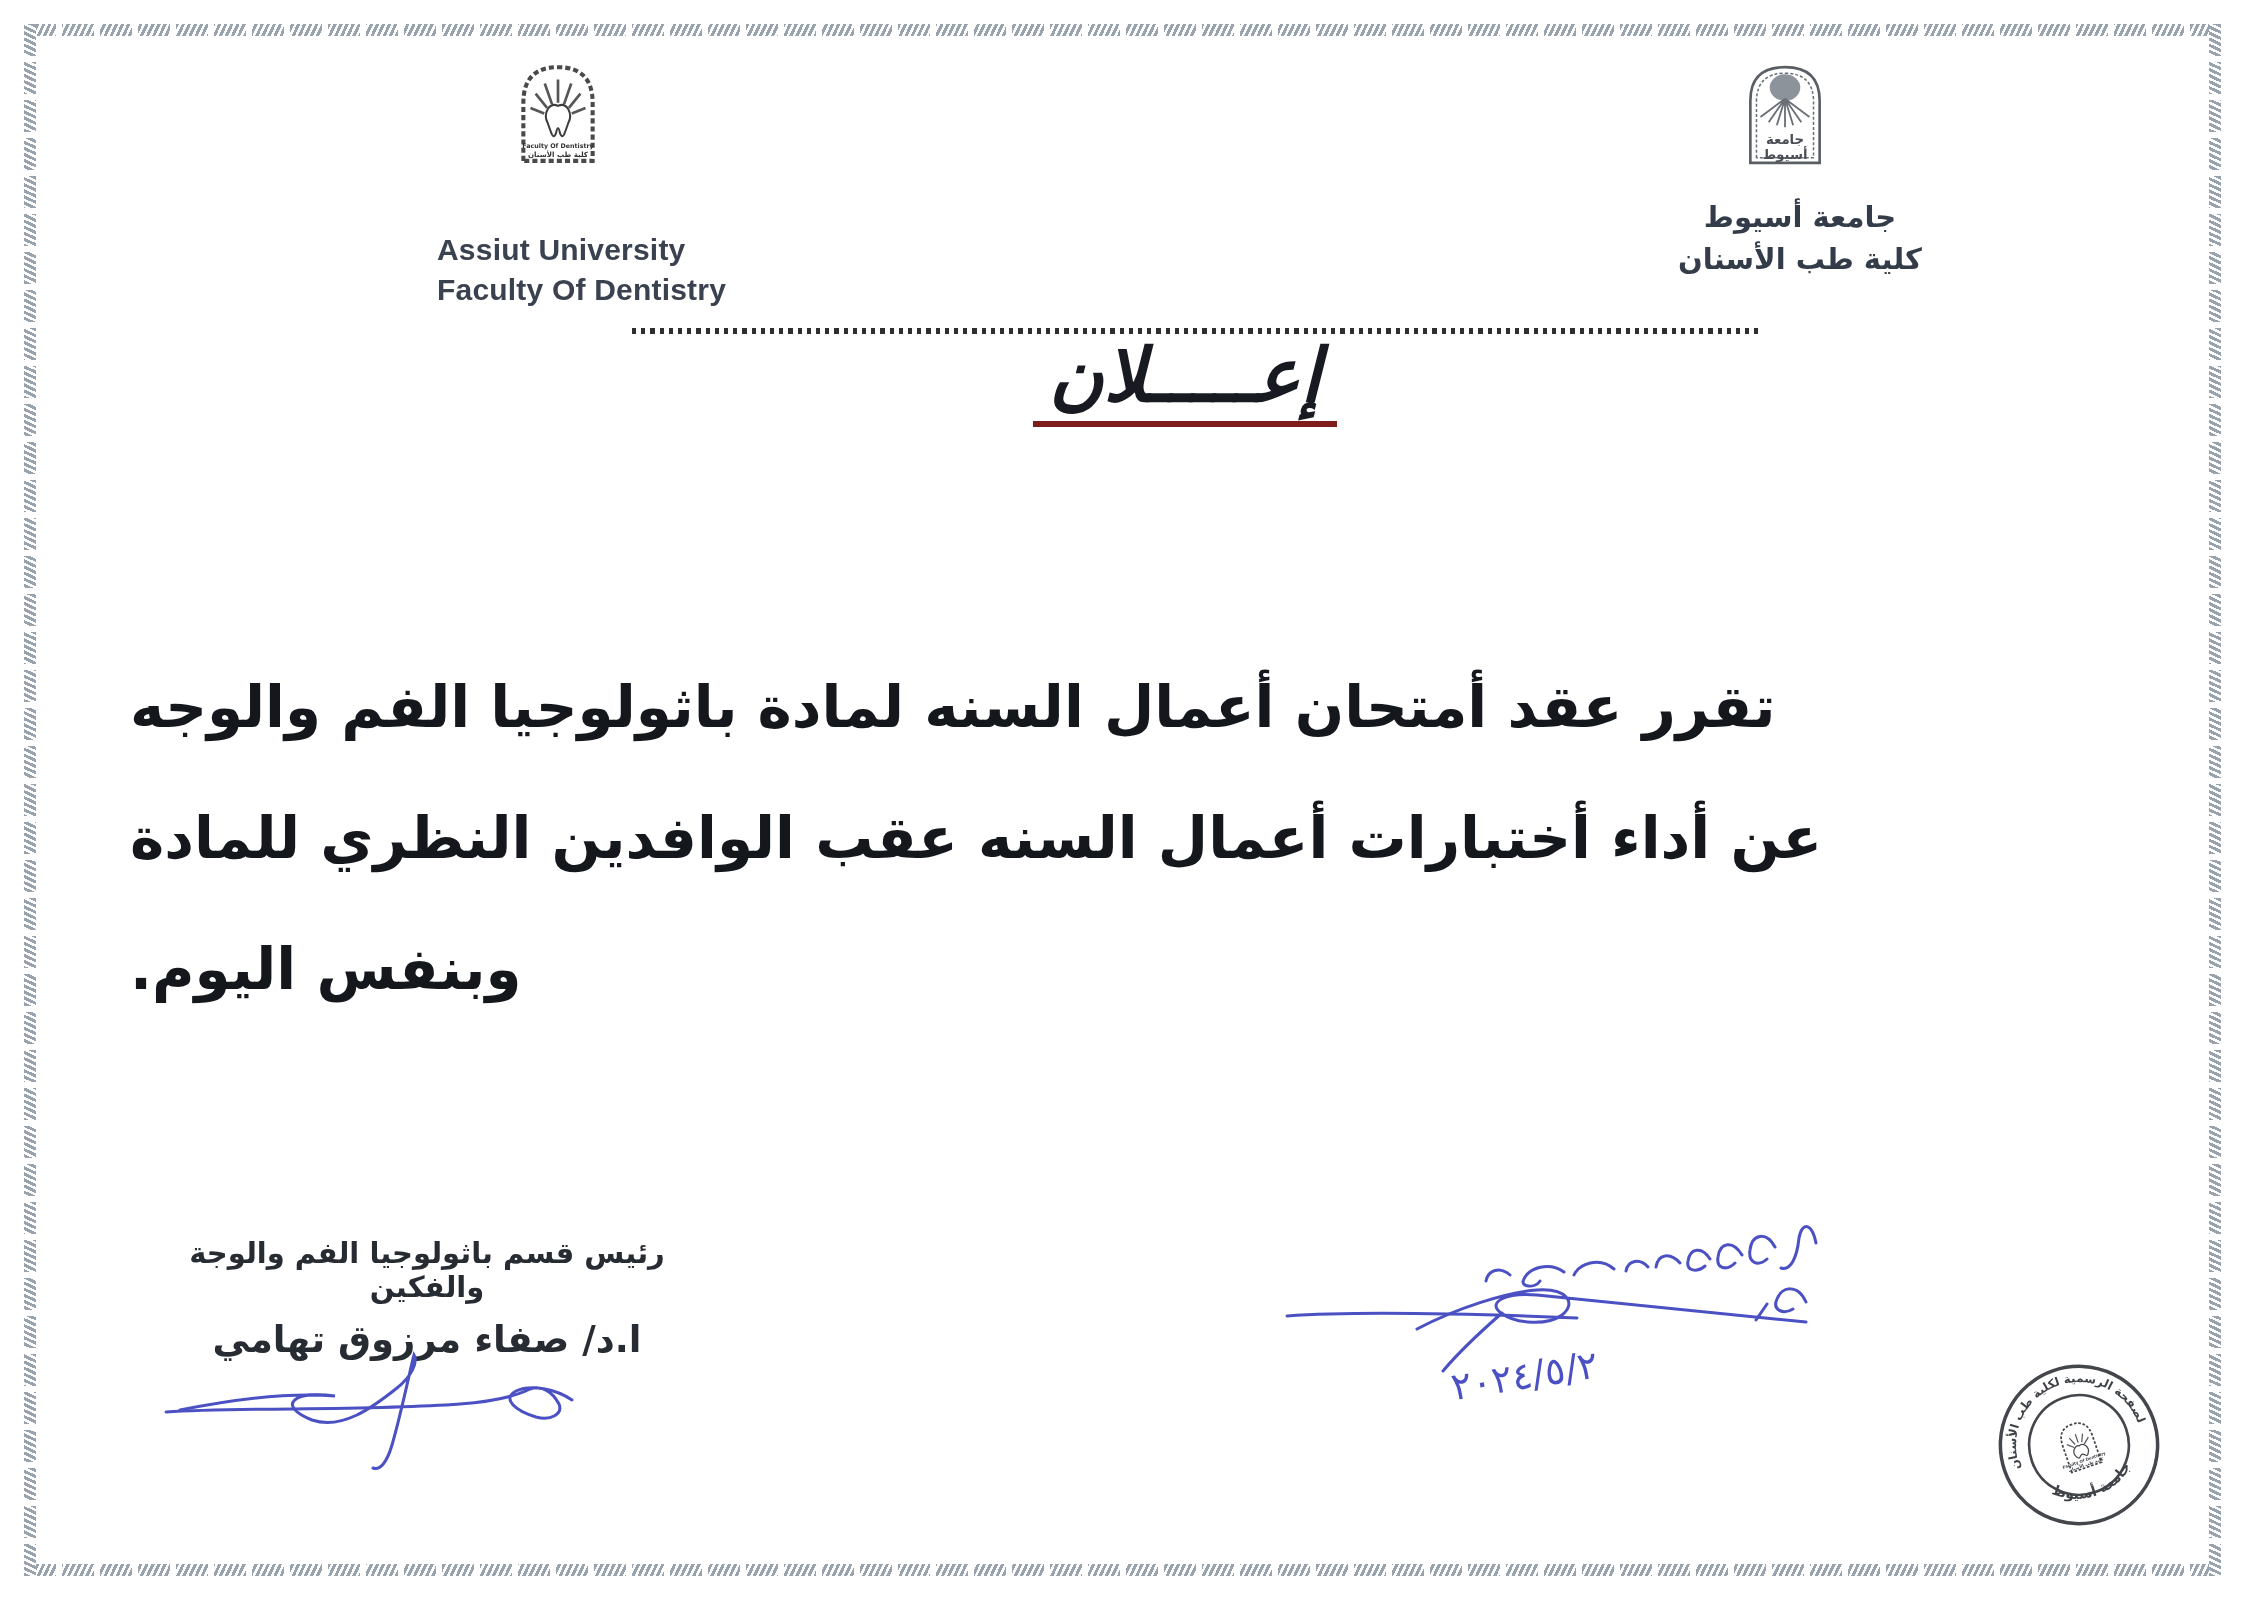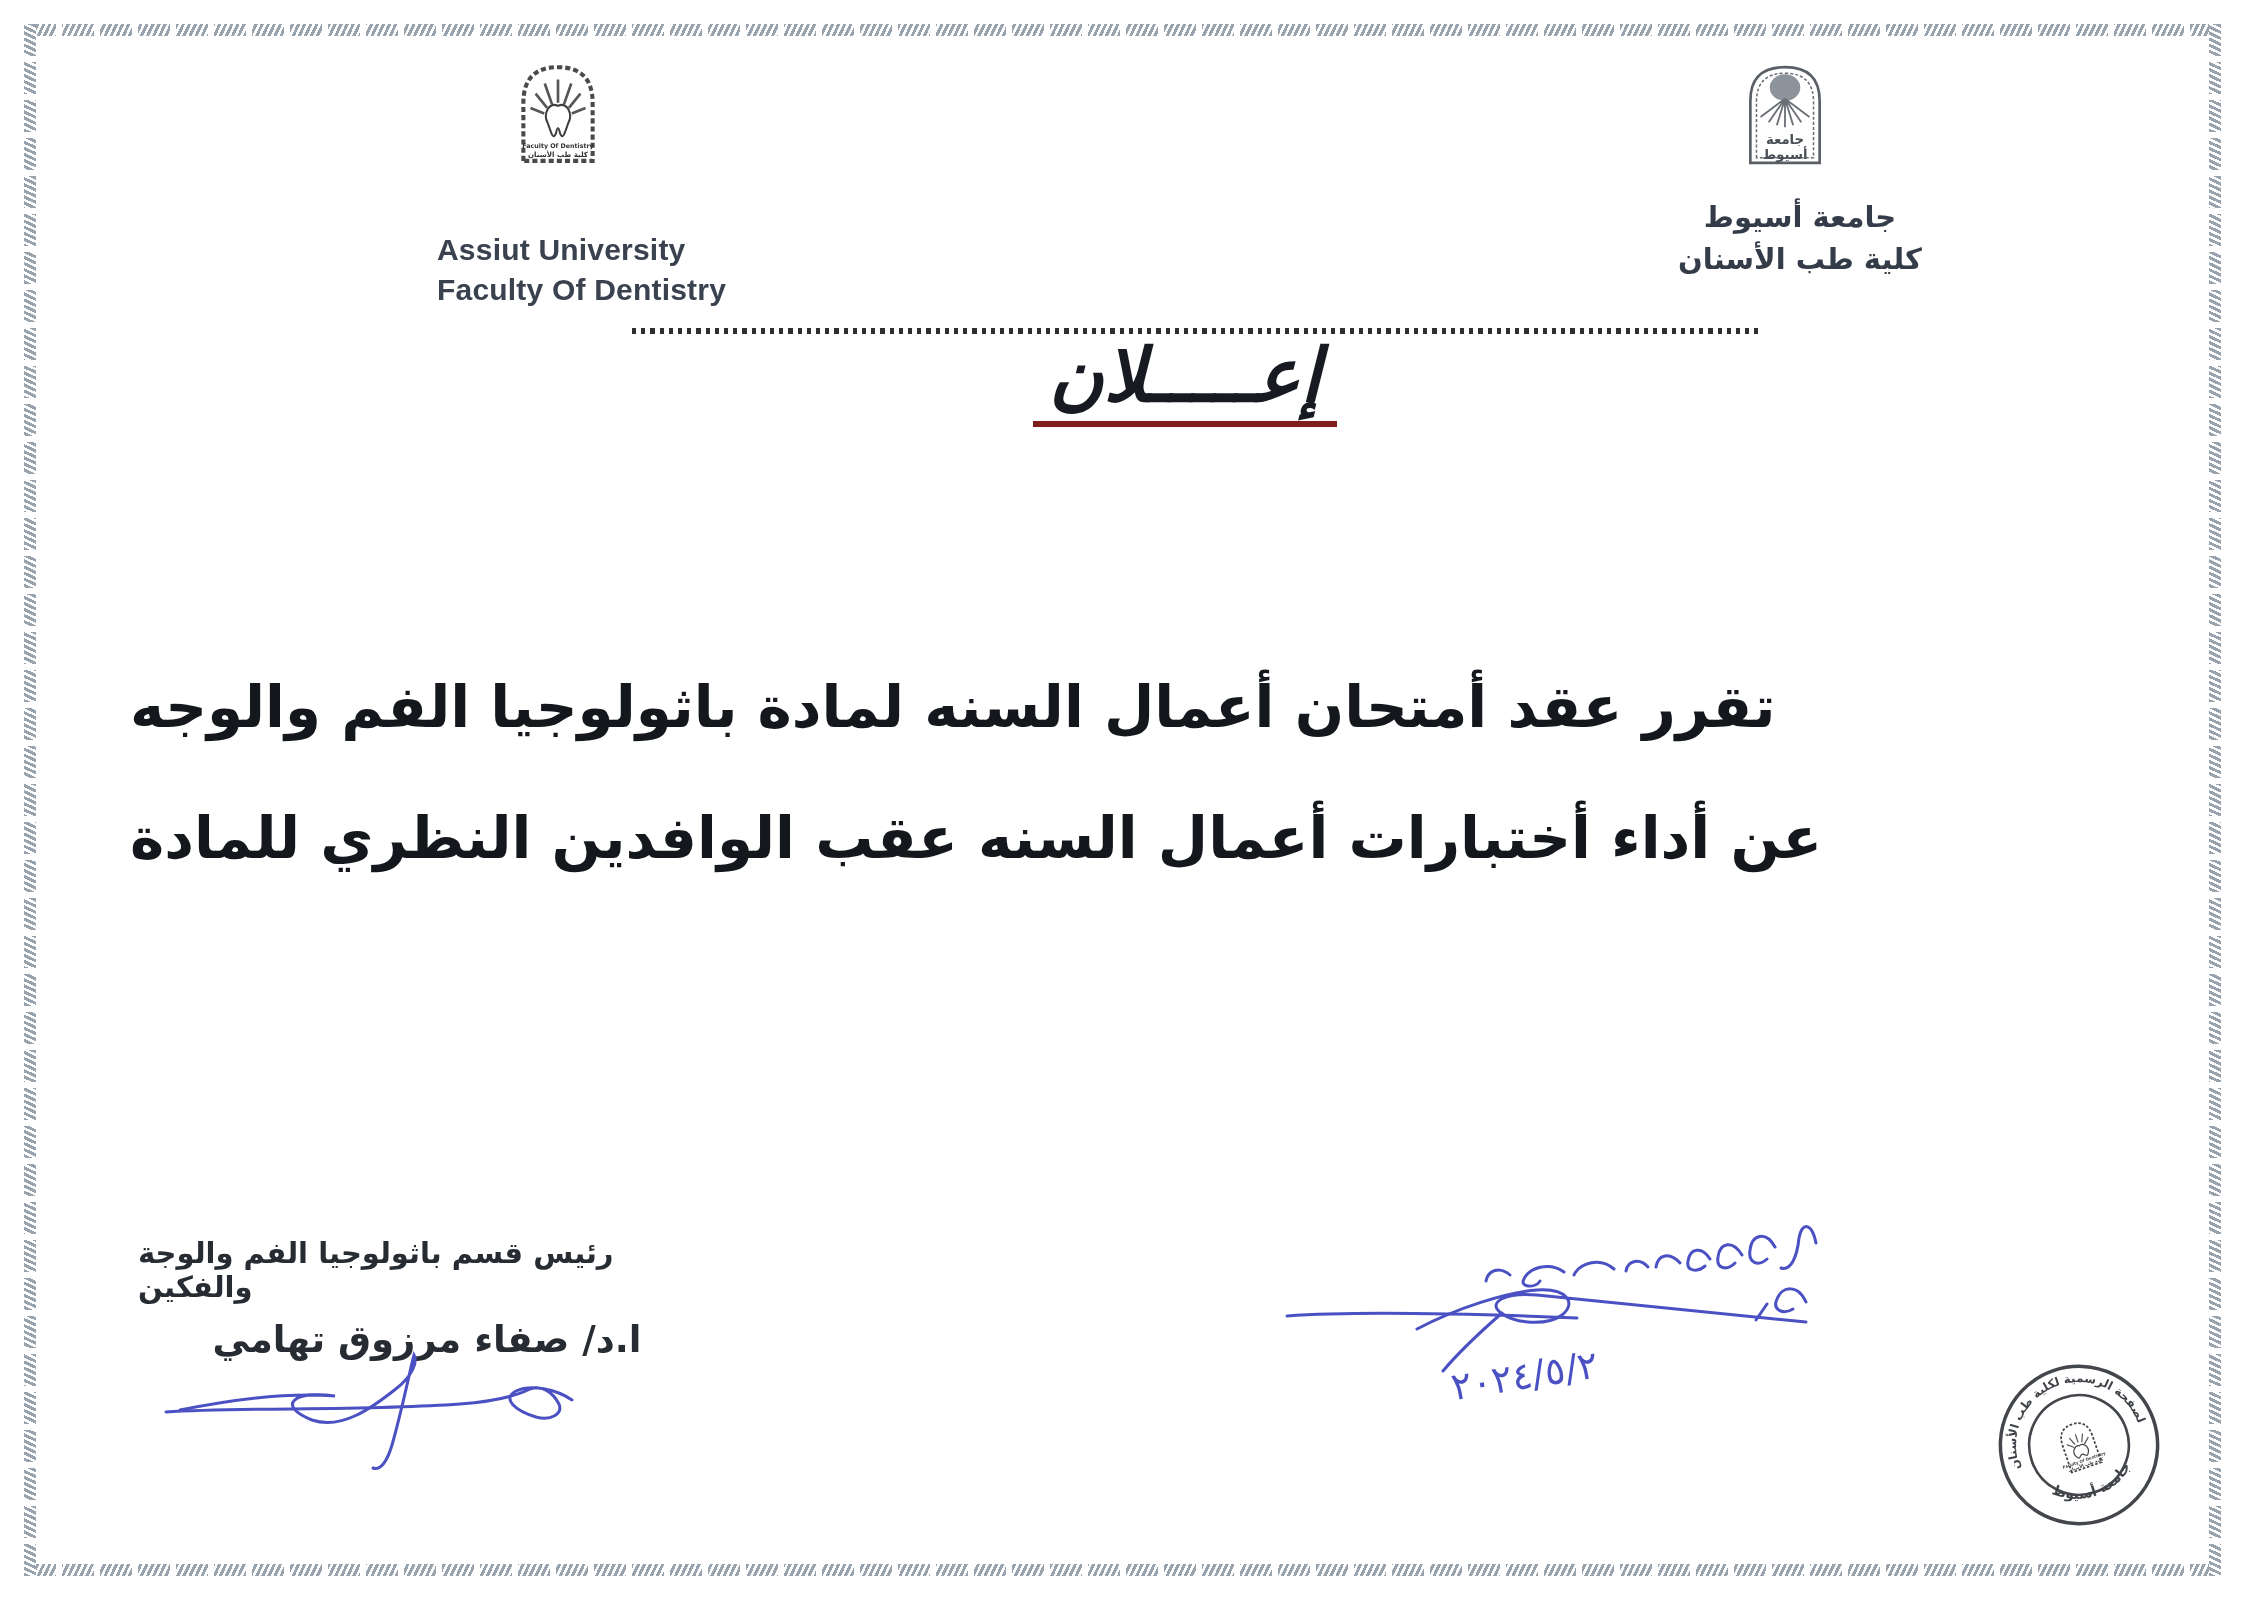--- a/index.html
+++ b/index.html
@@ -53,21 +53,21 @@
   
   .body-text {
     position:absolute; left:130px; top:642px; width:1985px;
     direction:rtl; text-align:left; white-space:nowrap;
     font-weight:bold; font-size:58px; line-height:131px; color:#14171c;
   }
 
   
   .sig-role {
     position:absolute; left:138px; top:1236px; width:578px;
-    direction:rtl; text-align:left; font-weight:bold; font-size:29px; color:#272c33;
+    direction:rtl; text-align:center; font-weight:bold; font-size:29px; color:#272c33;
   }
   .sig-name {
     position:absolute; left:138px; top:1318px; width:578px;
     direction:rtl; text-align:center; font-weight:bold; font-size:37px; color:#272c33;
   }
 
   
   .hw { position:absolute; }
   .hw-sig-left { left:160px; top:1348px; width:430px; height:135px; }
   .hw-note    { left:1480px; top:1215px; width:345px; height:95px; }
@@ -119,20 +119,21 @@
 
   <div class="dotline"></div>
 
   <div class="title-wrap">
     <span class="title-text">إعـــــلان</span>
   </div>
 
   <div class="body-text">
     <div>تقرر عقد أمتحان أعمال السنه لمادة باثولوجيا الفم والوجه</div>
     <div>عن أداء أختبارات أعمال السنه عقب الوافدين النظري للمادة</div>
+    <div>وبنفس اليوم.</div>
   </div>
 
   <div class="sig-role">رئيس قسم باثولوجيا الفم والوجة والفكين</div>
   <div class="sig-name">ا.د/ صفاء مرزوق تهامي</div>
 
   <svg class="hw hw-sig-left" viewBox="0 0 430 135">
     <path d="M20 62 C70 52 130 44 175 48 C135 42 115 57 152 72 C182 82 212 60 237 40 C252 28 258 14 254 7 C250 22 242 62 232 97 C227 114 220 123 213 120" fill="none" stroke="#4b51c3" stroke-width="3" stroke-linecap="round"></path>
     <path d="M6 64 C85 59 205 63 300 56 C340 53 360 46 370 41 C381 37 392 43 399 56 C403 66 391 73 376 69 C356 63 341 51 356 43 C371 36 396 41 412 52" fill="none" stroke="#4b51c3" stroke-width="3" stroke-linecap="round"></path>
   </svg>
 

